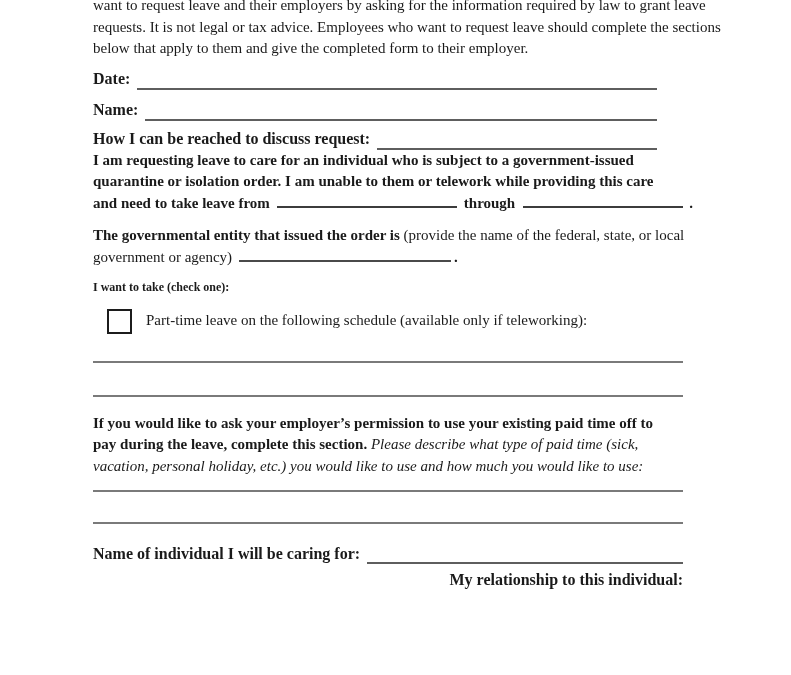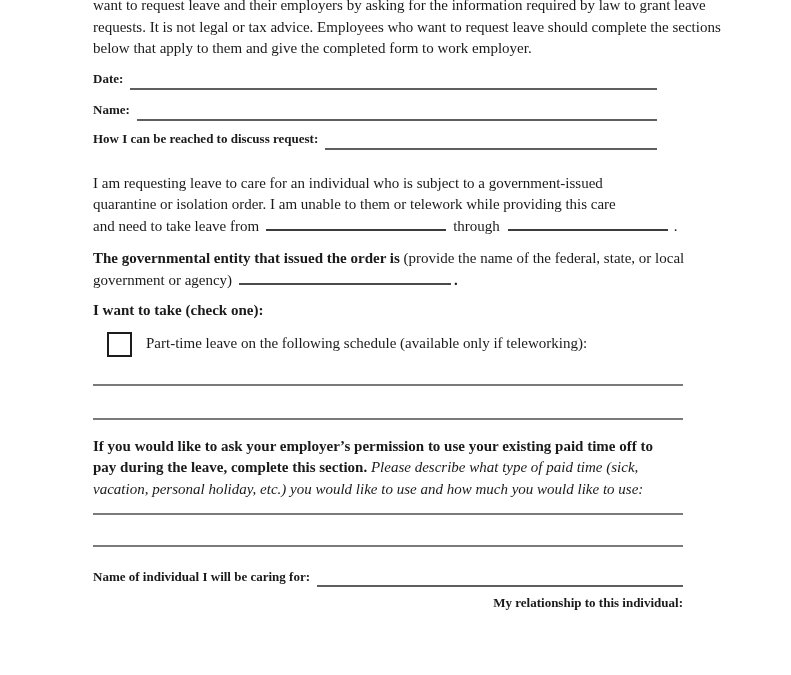--- a/index.html
+++ b/index.html
@@ -26,52 +26,52 @@
 
   
   .intro { margin-top: -5px; }
 
   
   .field-row {
     display: flex;
     align-items: flex-end;
     height: 22px;
     font-weight: bold;
-    font-size: 13px;
+    font-size: 16px;
     white-space: nowrap;
   }
   .field-row .fill {
     flex: 1 1 auto;
     margin-left: 7px;
     border-bottom: 2px solid #5e5e5e;
     height: 18px;
   }
   .w-564 { width: 564px; }
   .w-590 { width: 590px; }
 
   .row-date  { margin-top: 8px; }
   .row-name  { margin-top: 9px; }
   .row-reach { margin-top: 7px; }
 
-  .para-request { margin-top: 23px; font-weight: normal; }
+  .para-request { font-weight: bold; }
   .blank {
     display: inline-block;
     border-bottom: 2px solid #3c3c3c;
     height: 13px;
     vertical-align: baseline;
   }
   .blank-from    { width: 180px; margin: 0 7px; }
   .blank-through { width: 160px; margin: 0 6px 0 8px; }
   .blank-entity  { width: 212px; margin: 0 3px 0 7px; border-bottom-color: #4a4a4a; }
 
   .para-entity { margin-top: 11px; }
   .bold   { font-weight: bold; }
   .italic { font-style: italic; }
 
-  .choice-heading { margin-top: 9px; font-weight: bold; font-size: 15px; }
+  .choice-heading { margin-top: 9px; font-weight: bold; font-size: 12px; }
 
   .option-row {
     display: flex;
     align-items: center;
     height: 25px;
     white-space: nowrap;
   }
   .option-1 { margin-top: 15px; }
   .option-2 { margin-top: 10px; text-align: center; }
   .checkbox {
@@ -101,21 +101,21 @@
 </style>
 </head>
 <body>
 
 <div class="page">
   <div class="content">
 
     <div class="intro">
       <div class="line">want to request leave and their employers by asking for the information required by law to grant leave</div>
       <div class="line">requests. It is not legal or tax advice. Employees who want to request leave should complete the sections</div>
-      <div class="line">below that apply to them and give the completed form to work employer.</div>
+      <div class="line">below that apply to them and give the completed form to their employer.</div>
     </div>
 
     <div class="field-row w-564 row-date">
       <span>Date:</span>
       <span class="fill"></span>
     </div>
 
     <div class="field-row w-564 row-name">
       <span>Name:</span>
       <span class="fill"></span>

